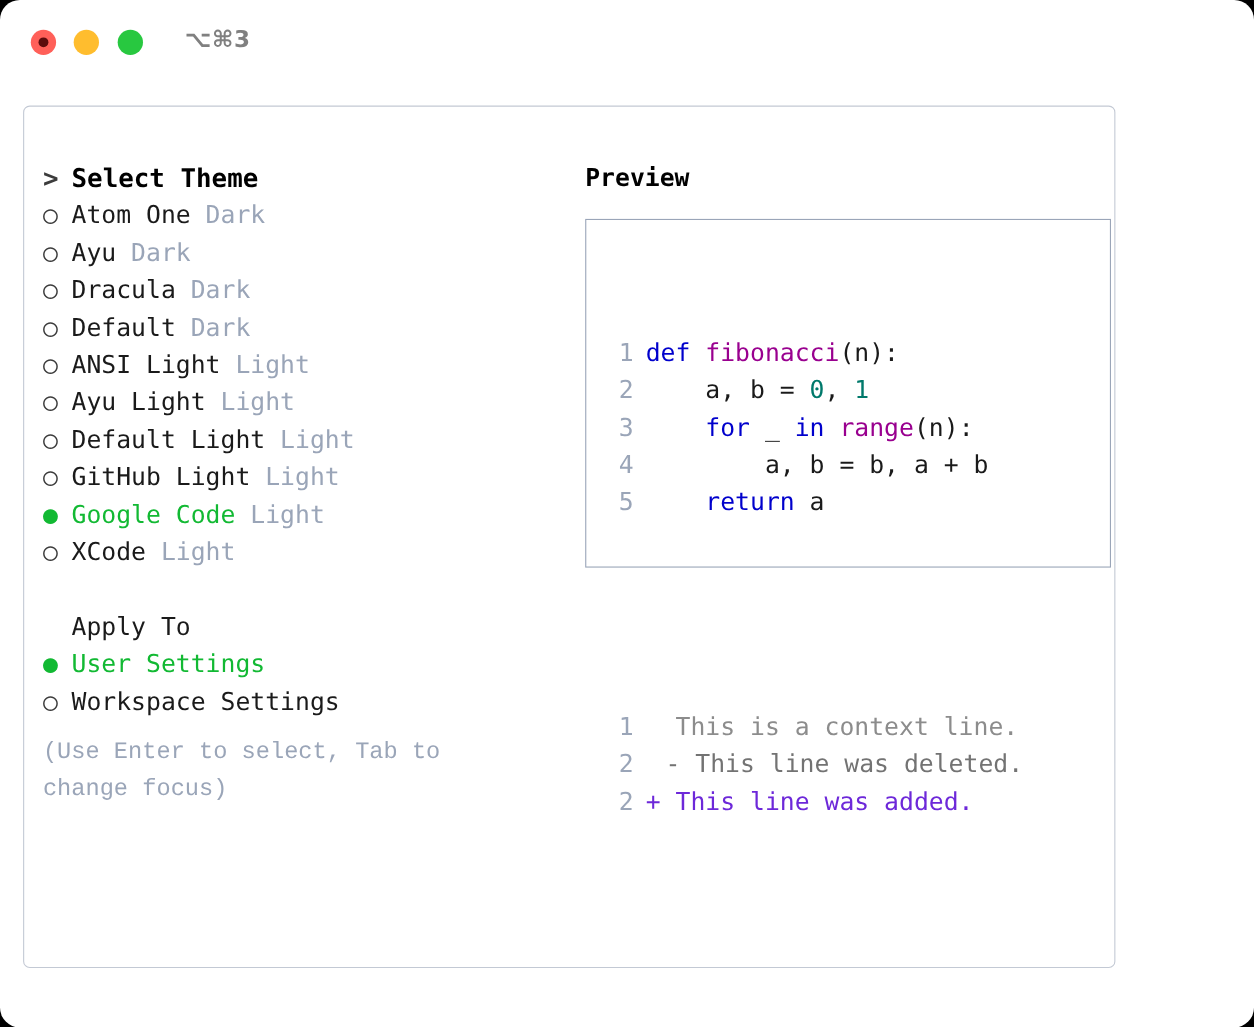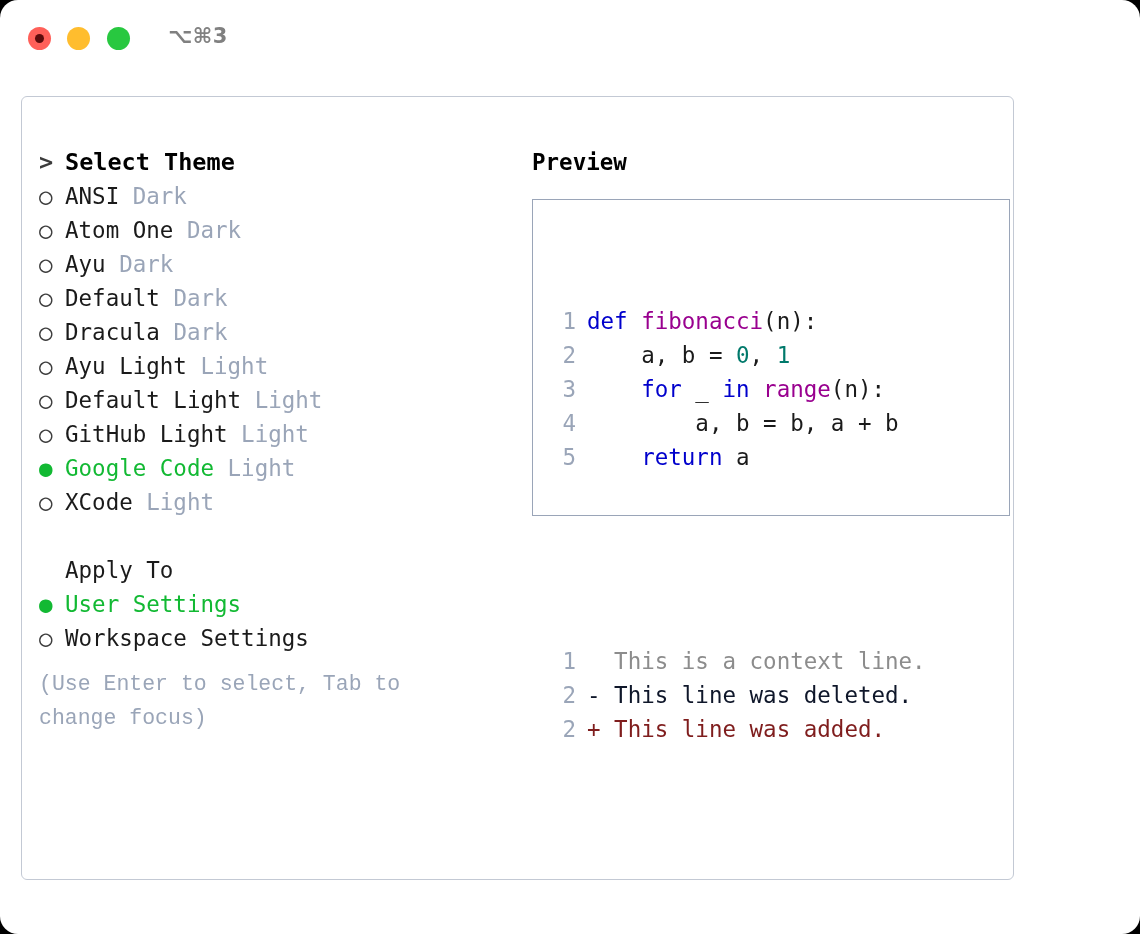--- a/index.html
+++ b/index.html
@@ -138,22 +138,22 @@
     width: 26px;
     text-align: right;
     color: #9aa5b8;
     margin-right: 11px;
   }
   .kw   { color: #0000cc; }
   .fn   { color: #99008f; }
   .num  { color: #00796b; }
   .plain{ color: #1a1a1a; }
   .ctx  { color: #8c8c8c; margin-top: 44px; }
-  .del  { color: #0f172a; }
-  .add  { color: #7f1d1d; text-align: right; }
+  .del  { color: #737373; margin-left: 18px; }
+  .add  { color: #6d28d9; text-align: right; }
   .gap  { height: 34px; }
 </style>
 </head>
 <body>
 
 <div id="window">
 
   <div id="titlebar">
     <div class="dot dot-red">
       <div class="rec-inner"></div>
@@ -163,25 +163,25 @@
     <div id="shortcut">⌥⌘3</div>
   </div>
 
   <div id="card">
 
     <div id="left-col">
 
       <div class="row header-row"><span class="marker">&gt;</span><span>Select Theme</span></div>
 
       <div id="theme-list">
-          <div class="row"><span class="marker">○</span><span class="name">ANSI</span> <span class="tag">Dark</span></div>
           <div class="row"><span class="marker">○</span><span class="name">Atom One</span> <span class="tag">Dark</span></div>
           <div class="row"><span class="marker">○</span><span class="name">Ayu</span> <span class="tag">Dark</span></div>
+          <div class="row"><span class="marker">○</span><span class="name">Dracula</span> <span class="tag">Dark</span></div>
           <div class="row"><span class="marker">○</span><span class="name">Default</span> <span class="tag">Dark</span></div>
-          <div class="row"><span class="marker">○</span><span class="name">Dracula</span> <span class="tag">Dark</span></div>
+          <div class="row"><span class="marker">○</span><span class="name">ANSI Light</span> <span class="tag">Light</span></div>
           <div class="row"><span class="marker">○</span><span class="name">Ayu Light</span> <span class="tag">Light</span></div>
           <div class="row"><span class="marker">○</span><span class="name">Default Light</span> <span class="tag">Light</span></div>
           <div class="row"><span class="marker">○</span><span class="name">GitHub Light</span> <span class="tag">Light</span></div>
           <div class="row"><span class="marker sel">●</span><span class="name green">Google Code</span> <span class="tag">Light</span></div>
           <div class="row"><span class="marker">○</span><span class="name">XCode</span> <span class="tag">Light</span></div>
         </div>
 
       <div class="spacer"></div>
 
       <div class="row"><span class="marker"> </span><span>Apply To</span></div>

